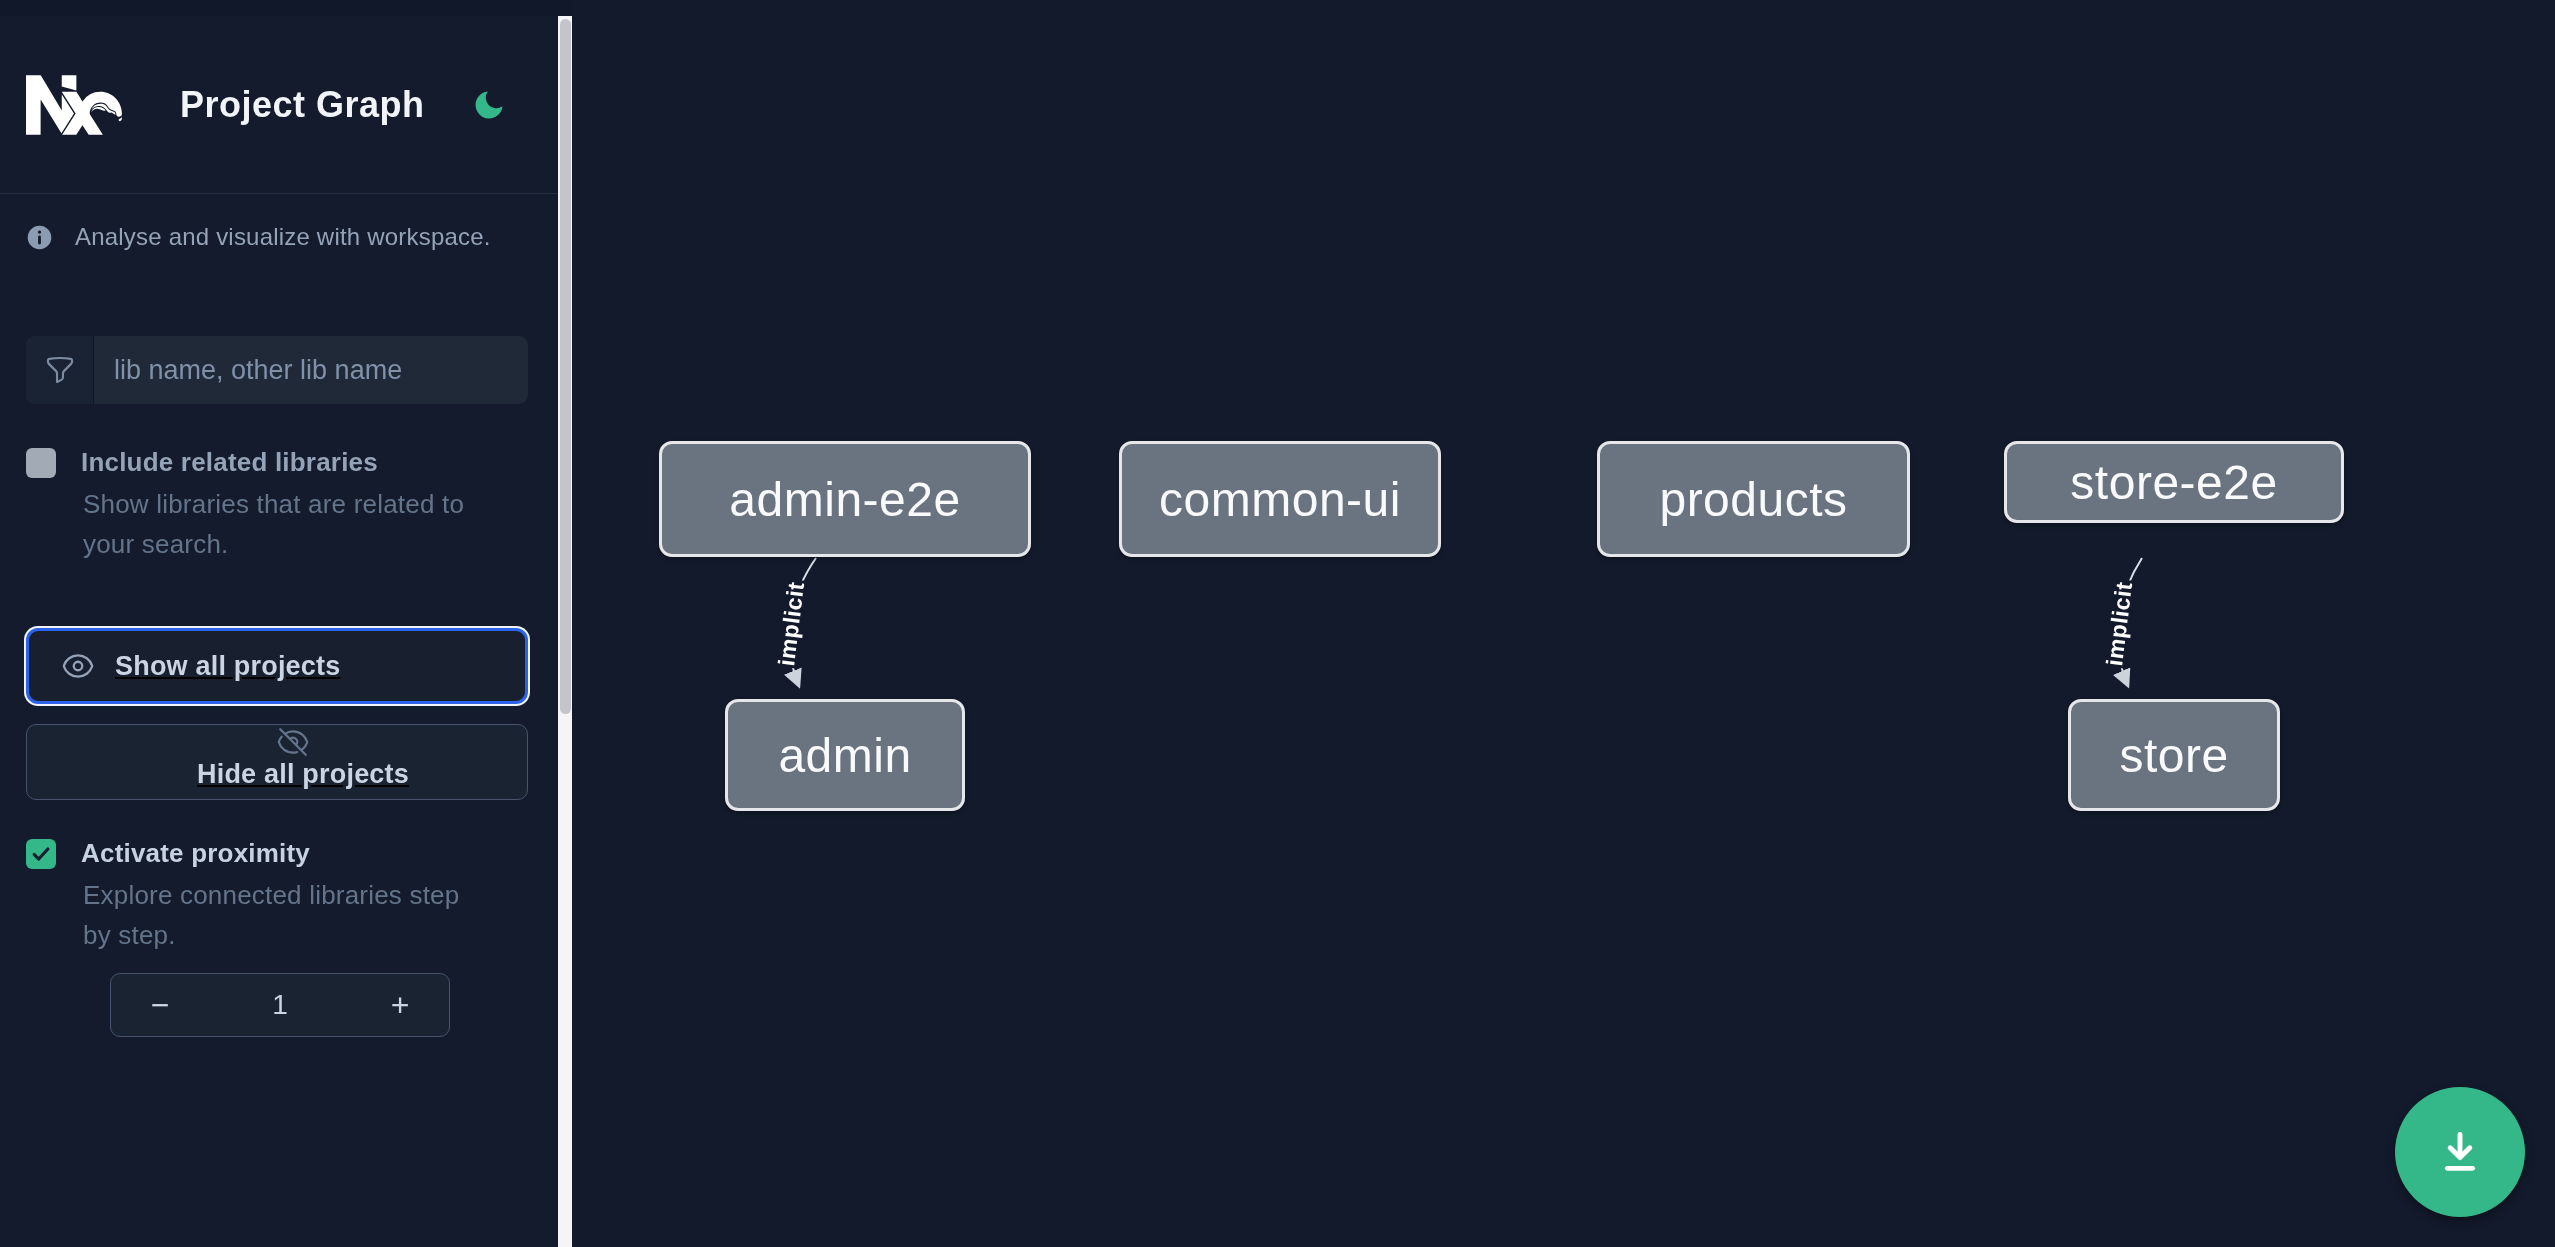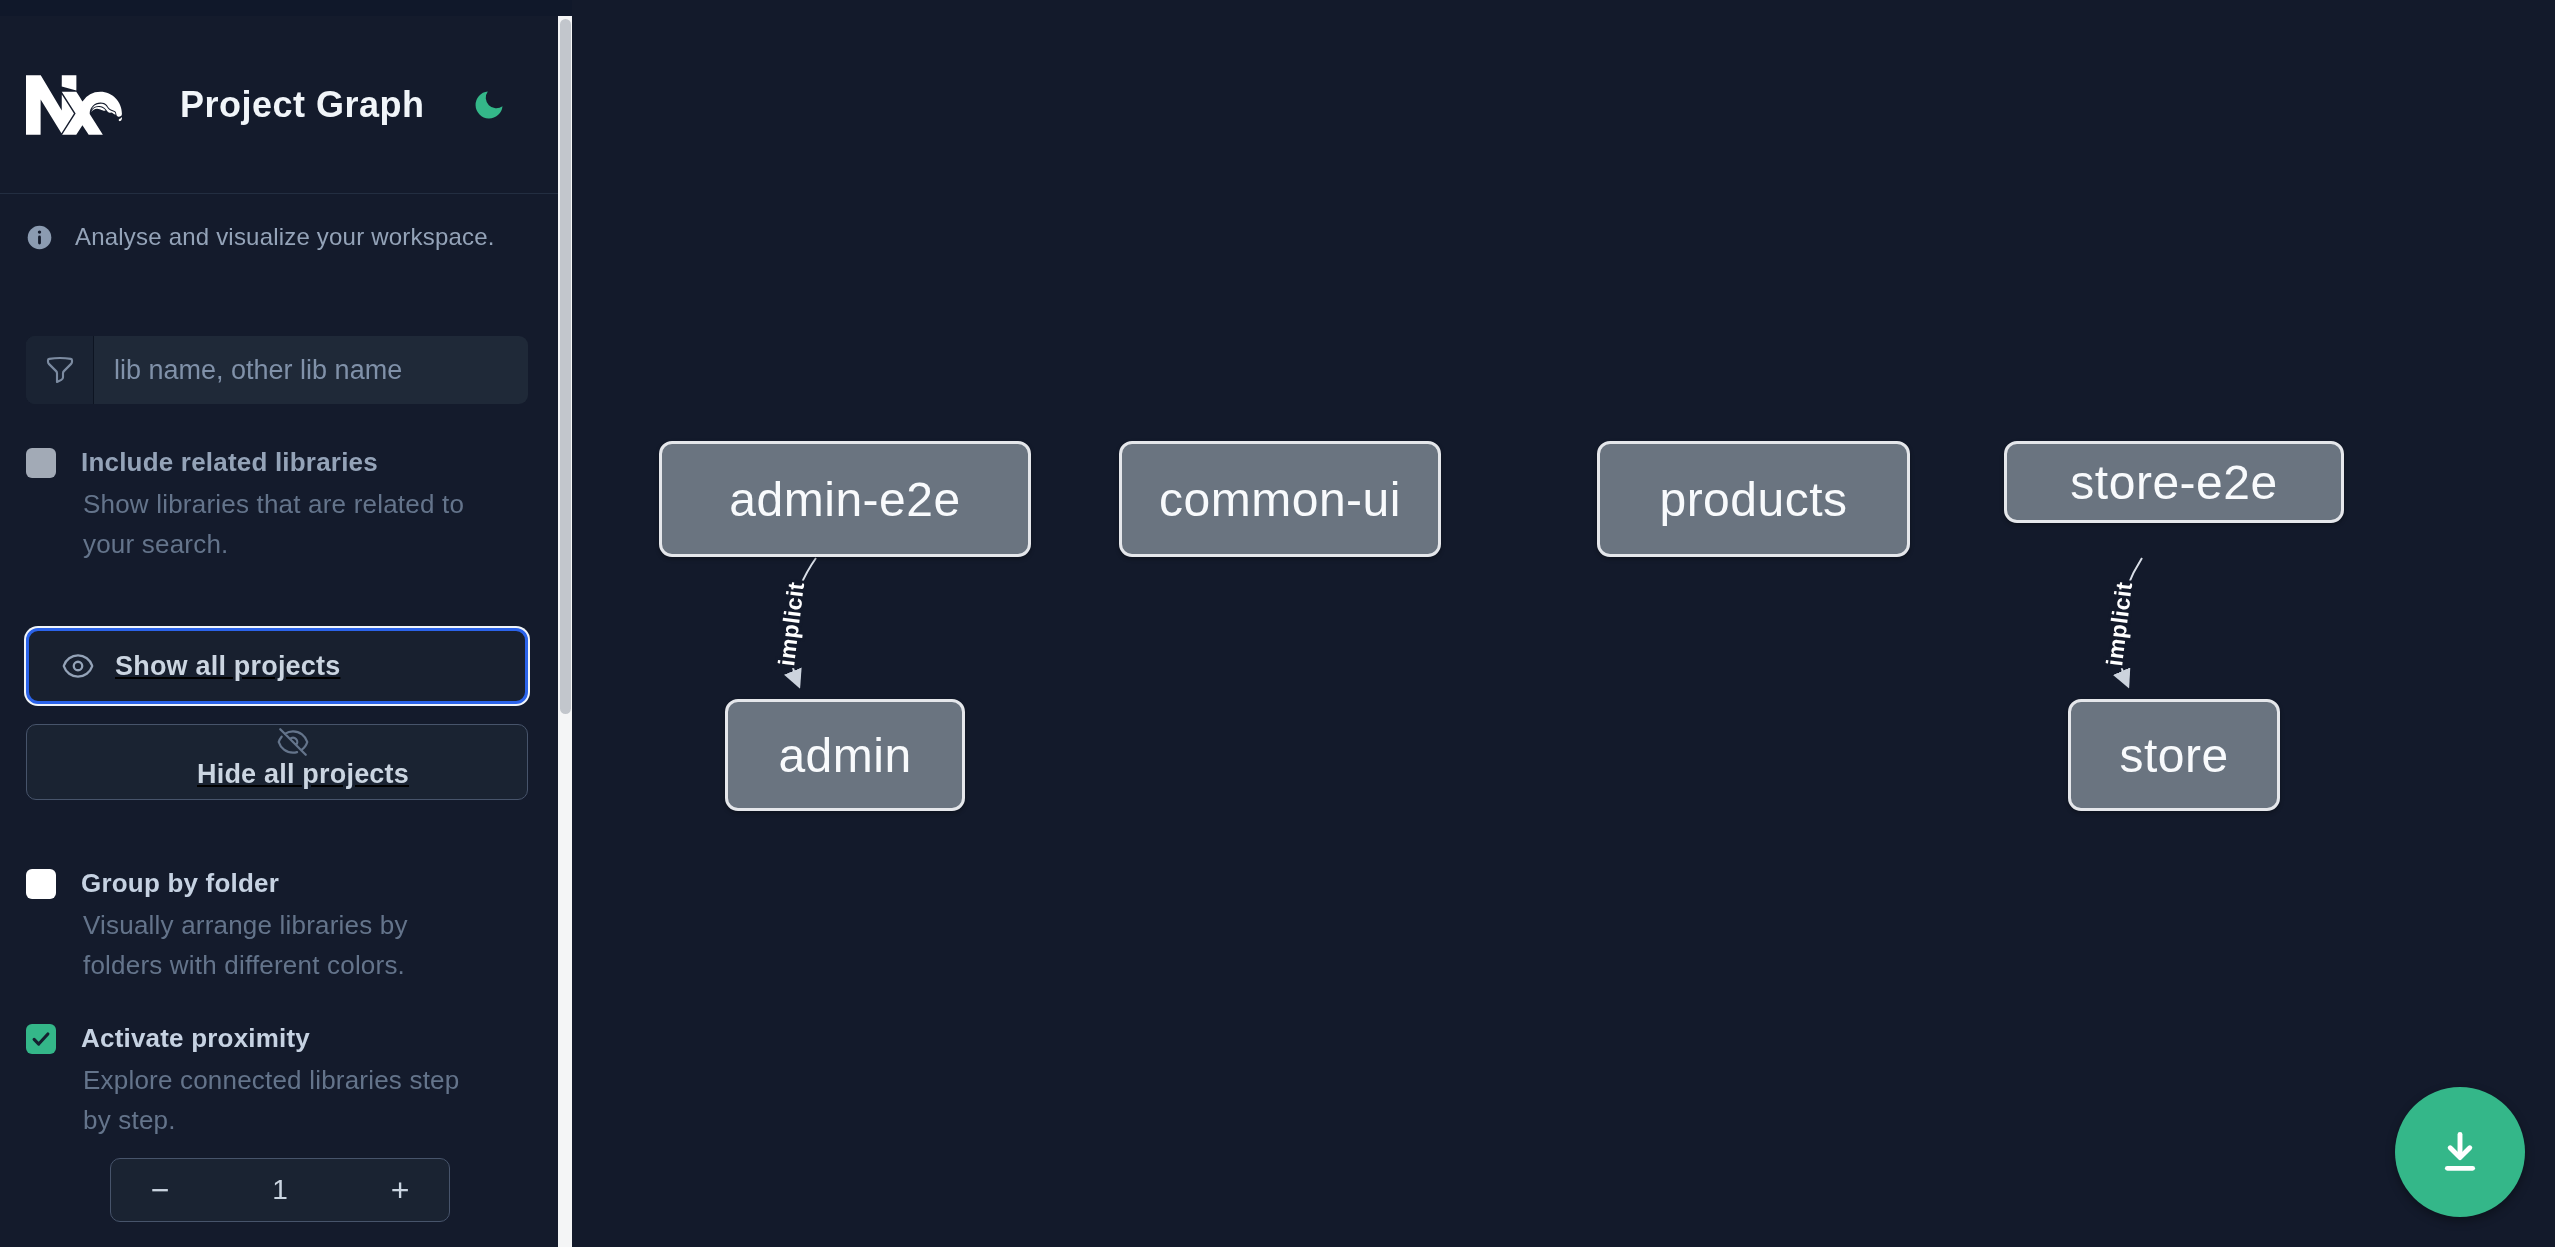--- a/index.html
+++ b/index.html
@@ -141,21 +141,21 @@
     </div>
 
     <div class="sidebar-content">
 
       <div class="intro-row">
         <svg width="27" height="27" viewBox="0 0 24 24" aria-hidden="true">
           <circle cx="12" cy="12" r="10.5" fill="#8b9bb1"></circle>
           <circle cx="12" cy="7.2" r="1.5" fill="#141b2c"></circle>
           <rect x="10.75" y="10.2" width="2.5" height="8" rx="1.25" fill="#141b2c"></rect>
         </svg>
-        <span class="intro-text">Analyse and visualize your workspace.</span>
+        <span class="intro-text">Analyse and visualize with workspace.</span>
       </div>
 
       <div class="search-box">
         <div class="search-funnel">
           <svg width="32" height="32" viewBox="0 0 24 24" fill="none" stroke="#7c8ba1" stroke-width="1.6" stroke-linejoin="round" aria-hidden="true">
             <path d="M12 3c2.755 0 5.455.232 8.083.678.533.09.917.556.917 1.096v1.044a2.25 2.25 0 0 1-.659 1.591l-5.432 5.432a2.25 2.25 0 0 0-.659 1.591v2.927a2.25 2.25 0 0 1-1.244 2.013L9.75 21v-6.568a2.25 2.25 0 0 0-.659-1.591L3.659 7.409A2.25 2.25 0 0 1 3 5.818V4.774c0-.54.384-1.006.917-1.096A48.32 48.32 0 0 1 12 3Z"></path>
           </svg>
         </div>
         <input class="search-input" type="text" placeholder="lib name, other lib name" style="">
       </div>
@@ -179,30 +179,20 @@
         <span class="btn-label">Show all projects</span>
       </button>
 
       <button class="side-btn btn-hide">
         <svg width="34" height="34" viewBox="0 0 24 24" fill="none" stroke="#64748b" stroke-width="1.6" stroke-linecap="round" stroke-linejoin="round" aria-hidden="true">
           <path d="M3.98 8.223A10.477 10.477 0 0 0 1.934 12C3.226 16.338 7.244 19.5 12 19.5c.993 0 1.953-.138 2.863-.395M6.228 6.228A10.451 10.451 0 0 1 12 4.5c4.756 0 8.773 3.162 10.065 7.498a10.522 10.522 0 0 1-4.293 5.774M6.228 6.228 3 3m3.228 3.228 3.65 3.65m7.894 7.894L21 21m-3.228-3.228-3.65-3.65m0 0a3 3 0 1 0-4.243-4.243m4.242 4.242L9.88 9.88"></path>
         </svg>
         <span class="btn-label">Hide all projects</span>
       </button>
 
-      <div class="opt-block" style="margin-top:68px;">
-        <div class="opt-row">
-          <div class="checkbox cb-white"></div>
-          <span class="opt-label">Group by folder</span>
-        </div>
-        <div class="opt-desc">
-          <span>Visually arrange libraries by</span>
-          <span>folders with different colors.</span>
-        </div>
-      </div>
 
       <div class="opt-block" style="margin-top:38px;">
         <div class="opt-row">
           <div class="checkbox cb-green">
             <svg width="22" height="22" viewBox="0 0 24 24" fill="none" stroke="#152030" stroke-width="3.4" stroke-linecap="round" stroke-linejoin="round" aria-hidden="true">
               <polyline points="4.5 12.5 9.5 17.5 19.5 6.5"></polyline>
             </svg>
           </div>
           <span class="opt-label">Activate proximity</span>
         </div>

